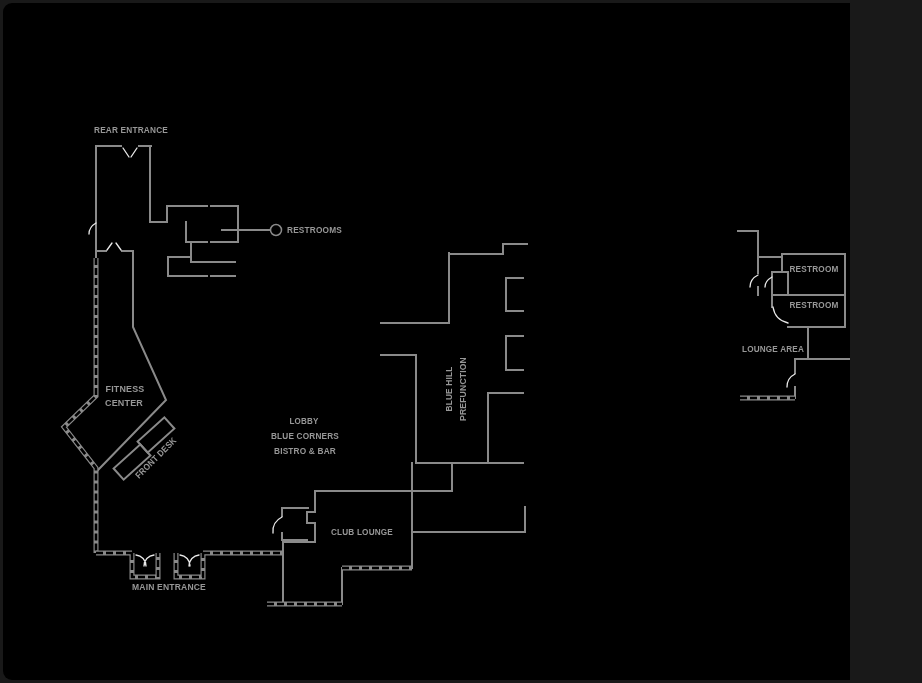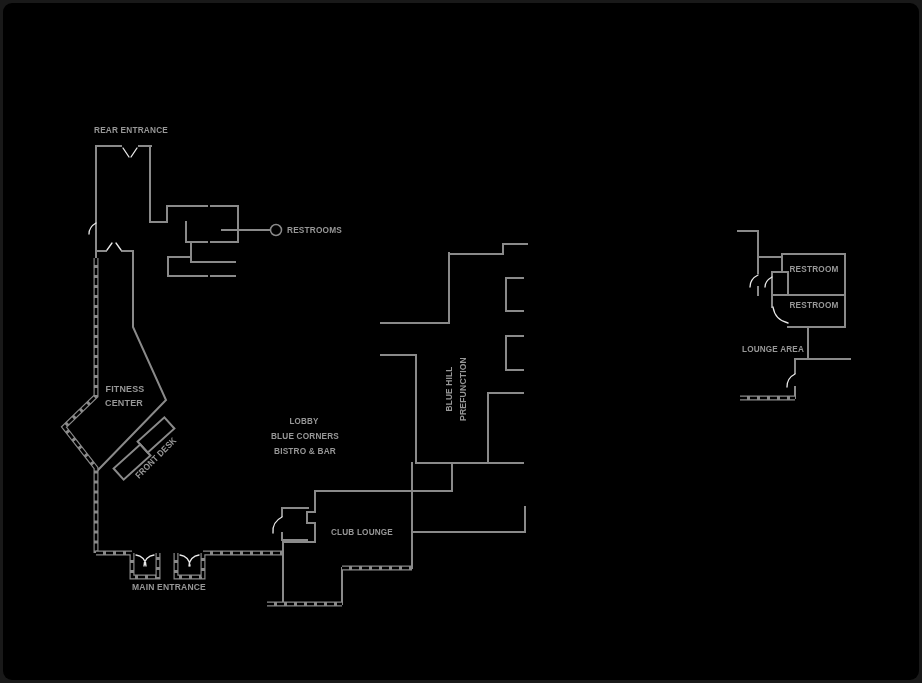--- a/index.html
+++ b/index.html
@@ -1,16 +1,16 @@
 <!DOCTYPE html>
 <html><head>
 <meta charset="utf-8">
 <style>
   html,body{margin:0;padding:0;background:#191919;}
-  .stage{position:relative;width:922px;height:683px;background:#191919;overflow:hidden;
+  .stage{position:relative;width:850px;height:683px;background:#191919;overflow:hidden;
          font-family:"Liberation Sans",sans-serif;}
   svg{position:absolute;left:0;top:0;}
   .wall{stroke:#8a8a8a;stroke-width:2;fill:none;stroke-linecap:square;}
   .wall-thin{stroke:#8a8a8a;stroke-width:1.5;fill:none;}
   .glaz{stroke:#8a8a8a;stroke-width:5;fill:none;stroke-linecap:butt;}
   .glaz-in{stroke:#000;stroke-width:2.6;fill:none;stroke-dasharray:7 3;stroke-linecap:butt;}
   .door{stroke:#e9e9e9;stroke-width:1.3;fill:none;stroke-linecap:round;}
   .lbl{fill:#979797;font-weight:bold;font-size:9px;letter-spacing:.2px;}
 </style>
 </head>

